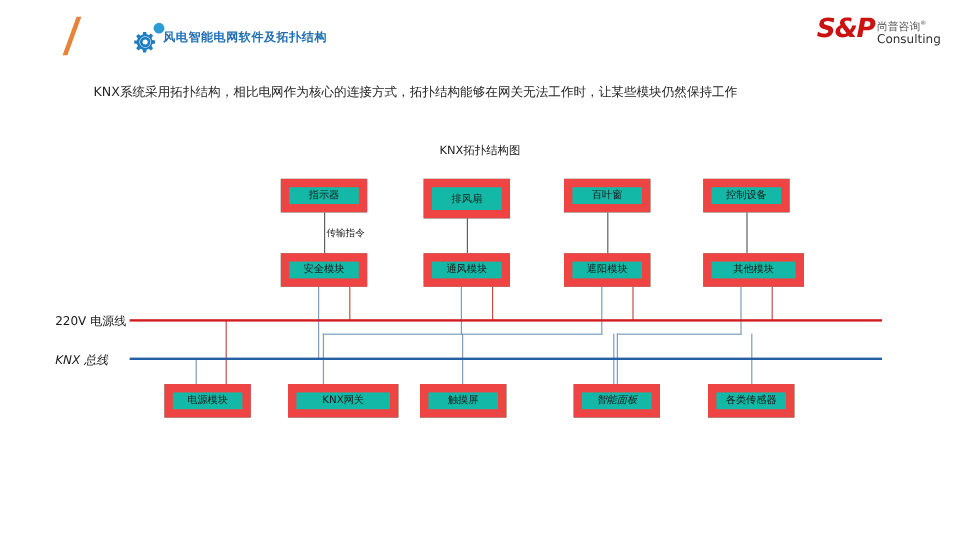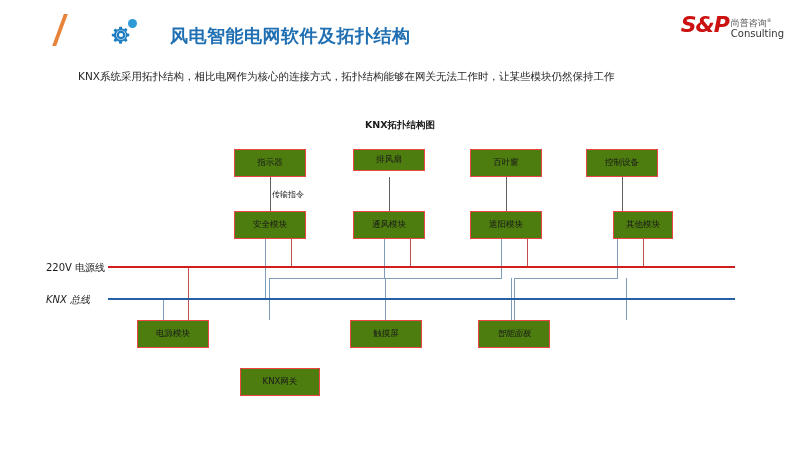--- a/index.html
+++ b/index.html
@@ -36,26 +36,25 @@
   #gear-dot {
     position: absolute;
     left: 128px; top: 19px;
     width: 9px; height: 9px;
     border-radius: 50%;
     background: #2E9BD6;
   }
   #title-text {
     position: absolute;
     left: 136px; top: 24px;
-    font-size: 18px;
+    font-size: 10px;
     font-weight: bold;
     color: #1F6FB2;
     letter-spacing: 0.5px;
     white-space: nowrap;
-    margin-left: 34px;
   }
 
   
   #logo {
     position: absolute;
     right: 16px; top: 14px;
     height: 32px;
     display: flex;
     align-items: flex-start;
     justify-content: space-between;
@@ -103,28 +102,28 @@
     position: absolute;
     left: 0; top: 0;
     width: 800px; height: 450px;
   }
   #diagram-title {
     position: absolute;
     left: 0; top: 119px;
     width: 800px;
     text-align: center;
     font-size: 9.5px;
-    font-weight: bold;
+    font-weight: normal;
     color: #1a1a1a;
   }
 
   .node {
     position: absolute;
-    background: #4d7c0f;
-    border: 1px solid #ef4444;
+    background: #14b8a6;
+    border: 7px solid #ef4444;
     box-sizing: border-box;
     display: flex;
     align-items: center;
     justify-content: center;
     font-size: 8.5px;
     color: #1a1a1a;
     z-index: 5;
     white-space: nowrap;
   }
 
@@ -237,27 +236,28 @@
   <div class="vline blue" style="left:163px; top:299px; height:21px;"></div>
   <div class="hline blue" style="left:163px; top:299px; width:1px;"></div>
 
   <div id="bus-power"></div>
   <div id="bus-knx"></div>
 
   <div class="bus-label" id="label-power">220V 电源线</div>
   <div class="bus-label" id="label-knx">KNX 总线</div>
 
   <div class="node" style="left:234px; top:149px; width:72px; height:28px;">指示器</div>
-  <div class="node" style="left:353px; top:149px; width:72px; height:22px;">排风扇</div>
+  <div class="node" style="left:353px; top:149px; width:72px; height:33px;">排风扇</div>
   <div class="node" style="left:470px; top:149px; width:72px; height:28px;">百叶窗</div>
   <div class="node" style="left:586px; top:149px; width:72px; height:28px;">控制设备</div>
 
   <div class="node" style="left:234px; top:211px; width:72px; height:28px;">安全模块</div>
   <div class="node" style="left:470px; top:211px; width:72px; height:28px;">遮阳模块</div>
   <div class="node" style="left:353px; top:211px; width:72px; height:28px;">通风模块</div>
-  <div class="node" style="left:586px; top:211px; width:60px; height:28px;margin-left:27px;">其他模块</div>
+  <div class="node" style="left:586px; top:211px; width:84px; height:28px;">其他模块</div>
 
   <div class="node" style="left:137px; top:320px; width:72px; height:28px;">电源模块</div>
-  <div class="node" style="left:240px; top:320px; width:80px; height:28px;margin-top:48px;">KNX网关</div>
+  <div class="node" style="left:240px; top:320px; width:92px; height:28px;">KNX网关</div>
   <div class="node" style="left:350px; top:320px; width:72px; height:28px;text-align:right;">触摸屏</div>
   <div class="node" style="left:478px; top:320px; width:72px; height:28px;font-style:italic;">智能面板</div>
+  <div class="node" style="left:590px; top:320px; width:72px; height:28px;">各类传感器</div>
 
 </div>
 
 </body></html>

